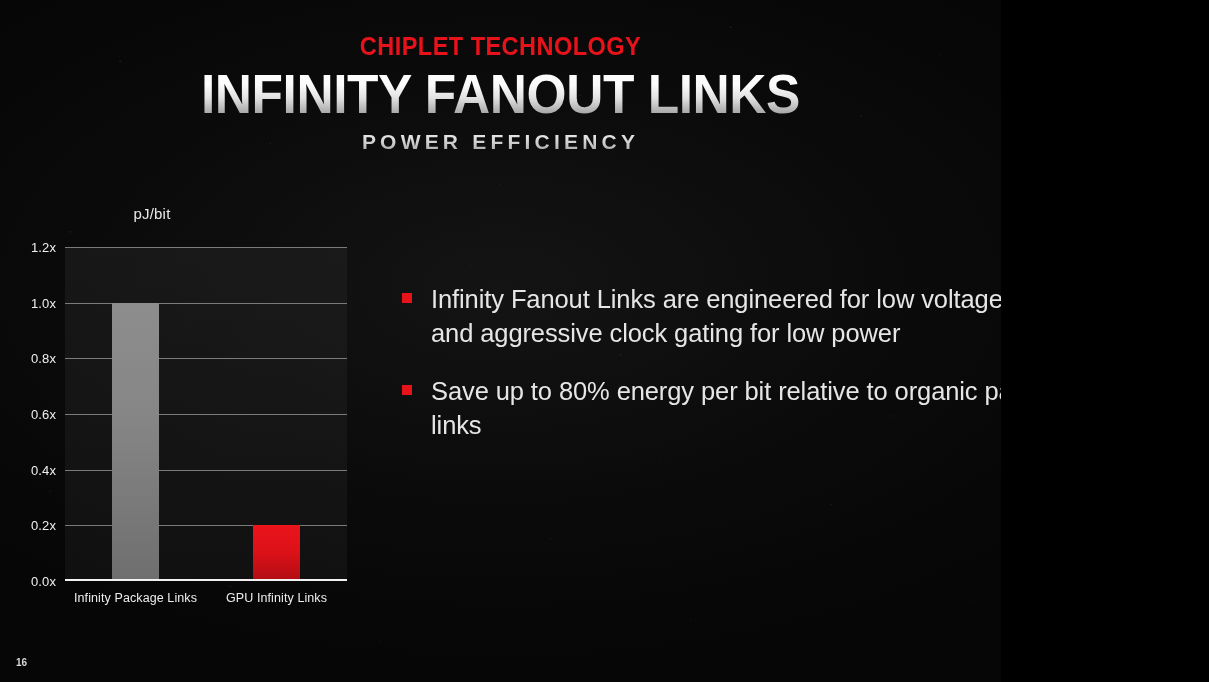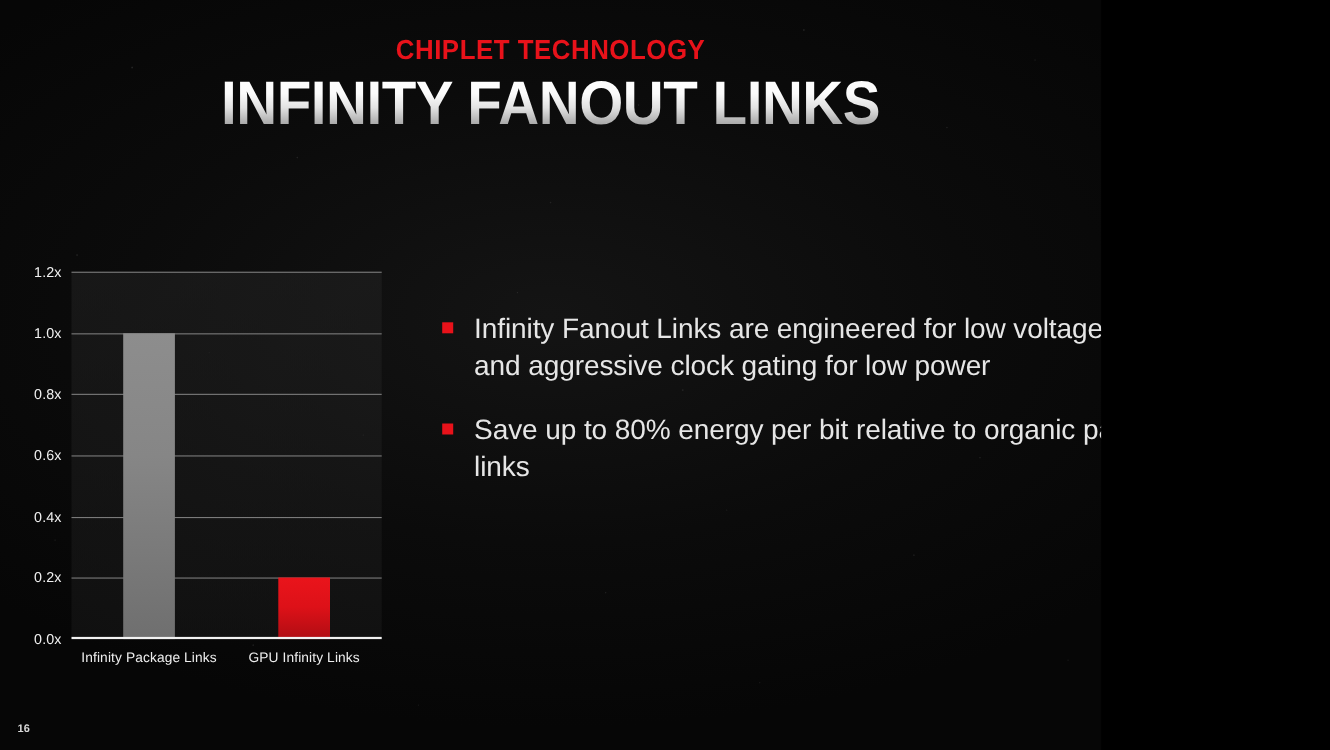--- a/index.html
+++ b/index.html
@@ -235,23 +235,25 @@
 </head>
 <body>
 
 <div id="slide">
 
   <div id="noise"></div>
 
   <div id="header">
     <div id="eyebrow">CHIPLET TECHNOLOGY</div>
     <div id="main-title">INFINITY FANOUT LINKS</div>
+    <div id="sub-title">POWER EFFICIENCY</div>
   </div>
 
   <div id="chart">
+    <div id="chart-title">pJ/bit</div>
 
     <div id="plot-wrap">
       <div id="plot"></div>
       <div id="gridlines">
           <div class="gridline" style="top: 0%;"></div>
           <div class="axis-label" style="top: 0%;">1.2x</div>
           <div class="gridline" style="top: 16.6667%;"></div>
           <div class="axis-label" style="top: 16.6667%;">1.0x</div>
           <div class="gridline" style="top: 33.3333%;"></div>
           <div class="axis-label" style="top: 33.3333%;">0.8x</div>

